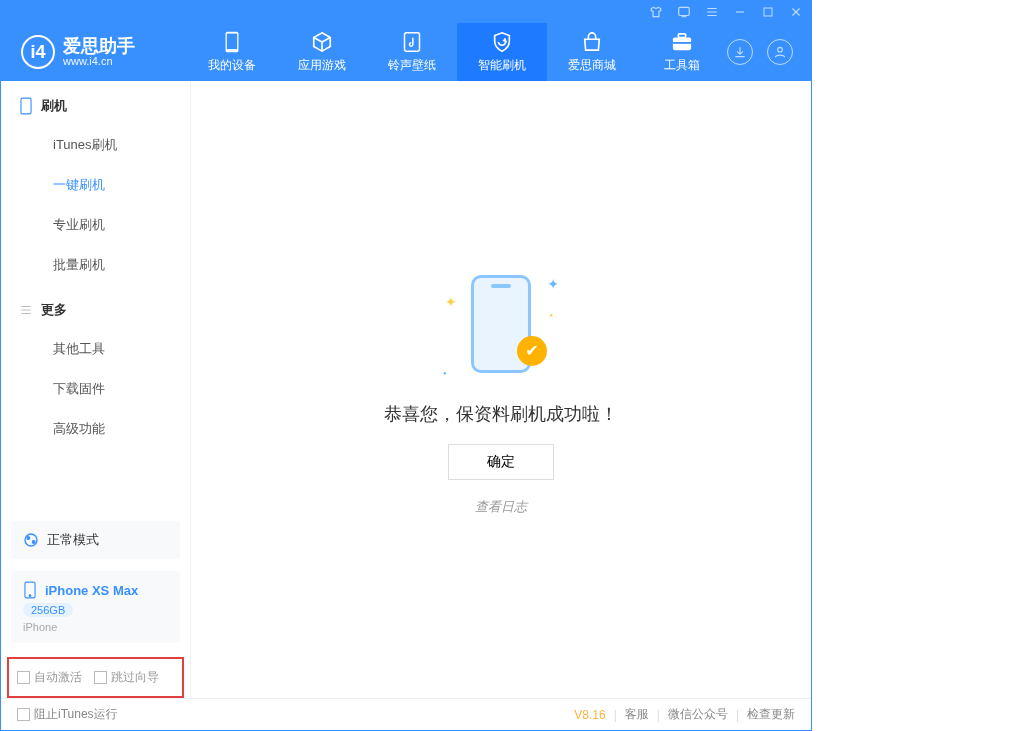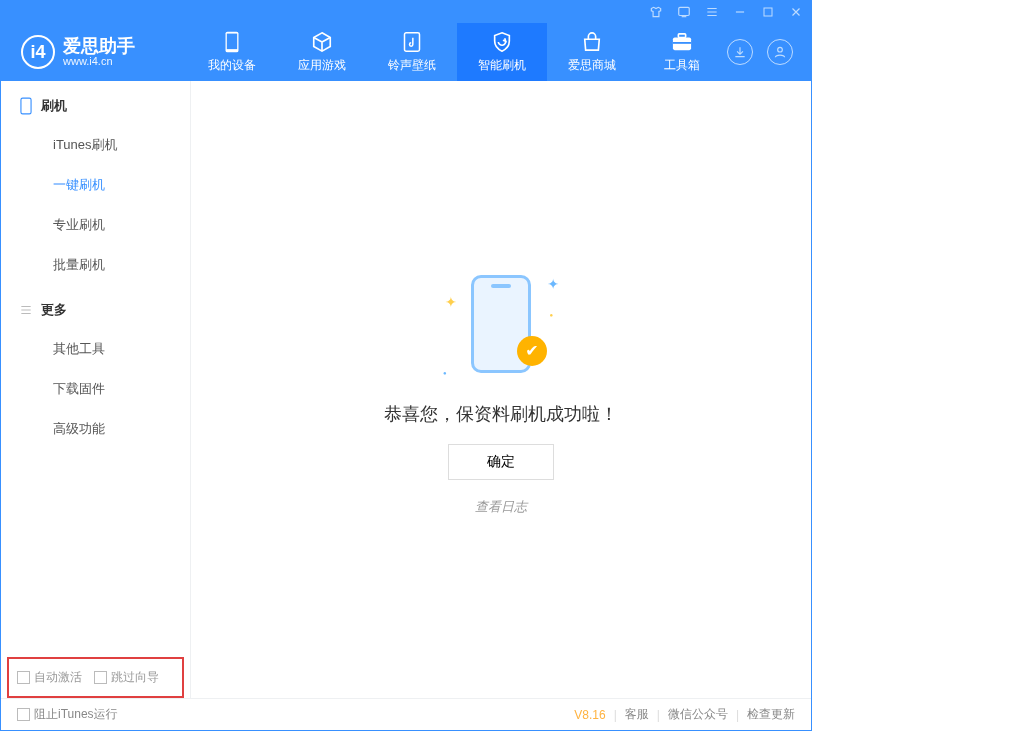--- a/index.html
+++ b/index.html
@@ -188,21 +188,42 @@
             <path d="M4 6h16M4 12h16M4 18h16"></path>
           </svg>
         <span>更多</span>
       </div>
       <div class="sb-item">其他工具</div>
       <div class="sb-item">下载固件</div>
       <div class="sb-item">高级功能</div>
 
       <div class="sb-spacer"></div>
 
-
+      <div class="mode-card">
+        <div class="mode-row">
+          <svg width="16" height="16" viewBox="0 0 24 24" fill="none" stroke="#3890ff" stroke-width="2">
+              <circle cx="12" cy="12" r="9"></circle>
+              <circle cx="8" cy="9" r="2" fill="#3890ff"></circle>
+              <circle cx="16" cy="15" r="2" fill="#3890ff"></circle>
+            </svg>
+          <span>正常模式</span>
+        </div>
+      </div>
+
+      <div class="device-card">
+        <div class="mode-row">
+          <svg width="14" height="18" viewBox="0 0 24 32" fill="none" stroke="#3890ff" stroke-width="2">
+              <rect x="3" y="2" width="18" height="28" rx="3"></rect>
+              <circle cx="12" cy="26" r="1.5" fill="#3890ff"></circle>
+            </svg>
+          <span class="device-name">iPhone XS Max</span>
+        </div>
+        <span class="device-storage">256GB</span>
+        <span class="device-type">iPhone</span>
+      </div>
 
       <div class="check-row">
         <label class="chk">
             <span class="chkbox"></span>
             <span>自动激活</span>
           </label>
         <label class="chk">
             <span class="chkbox"></span>
             <span>跳过向导</span>
           </label>

